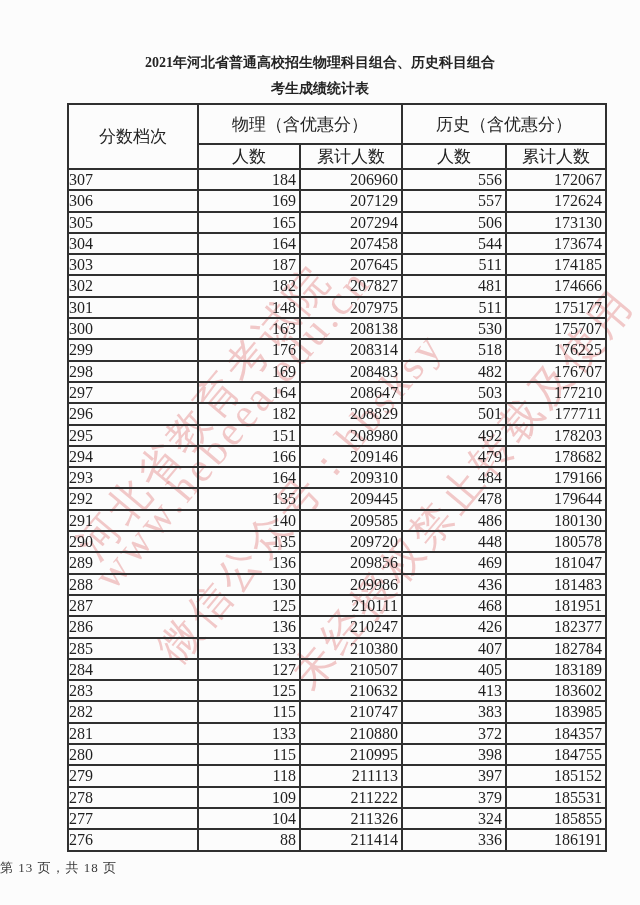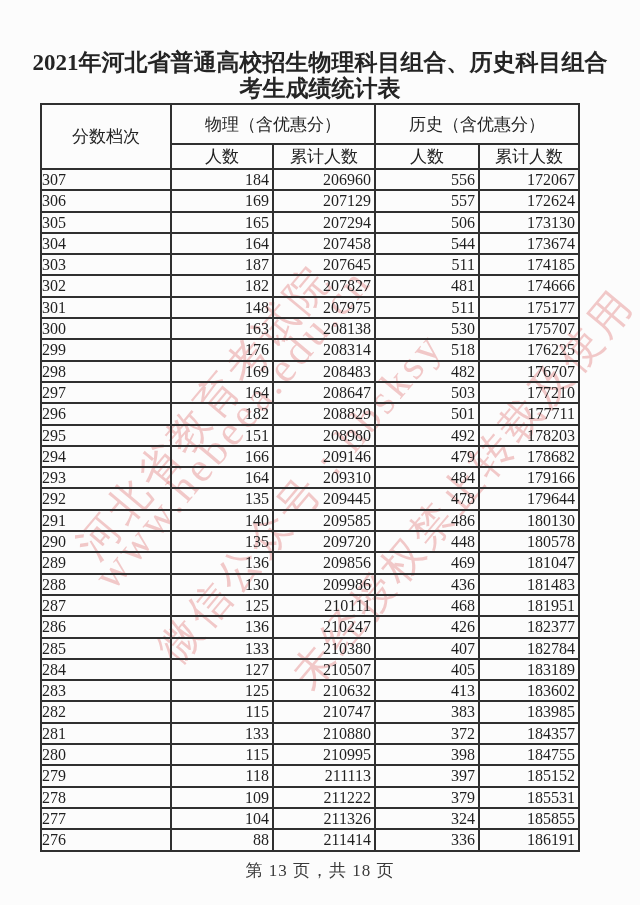--- a/index.html
+++ b/index.html
@@ -35,28 +35,28 @@
   .wm4 { left:210px; top:461px; }
 
   
   .content { position:absolute; inset:0; z-index:2; }
 
   .title {
     position:absolute;
     left:0; top:50px; width:640px;
     text-align:center;
     font-weight:bold;
-    font-size:23px;
+    font-size:14px;
     line-height:26px;
     color:#242424;
   }
 
   table.score-table {
     position:absolute;
-    left:40px; top:103px;
+    left:67px; top:103px;
     width:538px;
     border-collapse:collapse;
     table-layout:fixed;
     background:transparent;
   }
   .score-table th, .score-table td {
     border:2px solid #303030;
     padding:0;
     font-weight:normal;
     overflow:hidden;
@@ -73,22 +73,22 @@
     font-size:16px;
     line-height:19.3px;
     color:#1f1f1f;
   }
   td.score { text-align:left; }
   td.num   { text-align:right; padding-right:3px; }
 
   .footer {
     position:absolute;
     left:0; top:859px; width:640px;
-    text-align:center;
-    font-size:17px;
+    text-align:left;
+    font-size:13px;
     color:#3a3a3a;
     letter-spacing:1px;
   }
 </style>
 </head>
 <body>
 
 <div class="page">
 
   <div class="watermark-layer">

